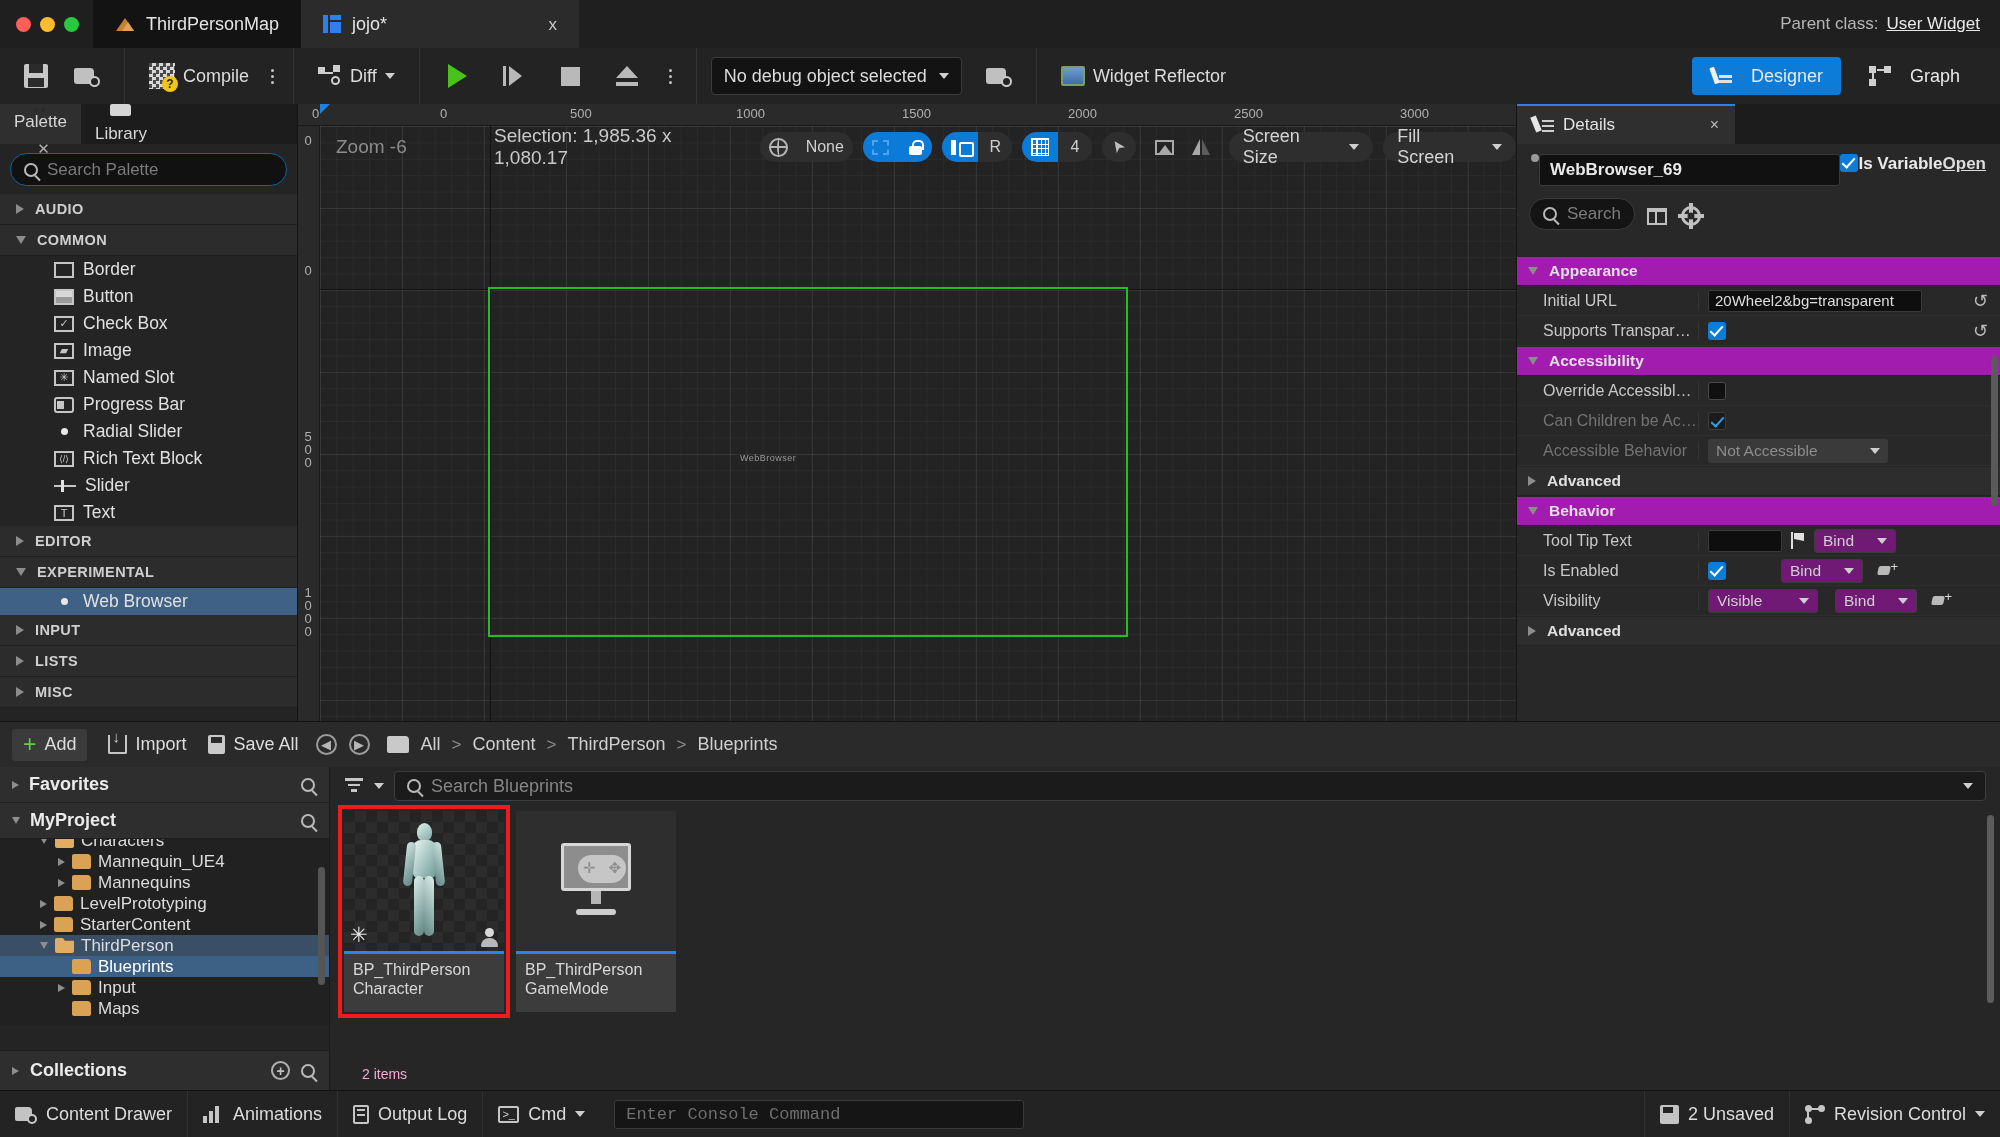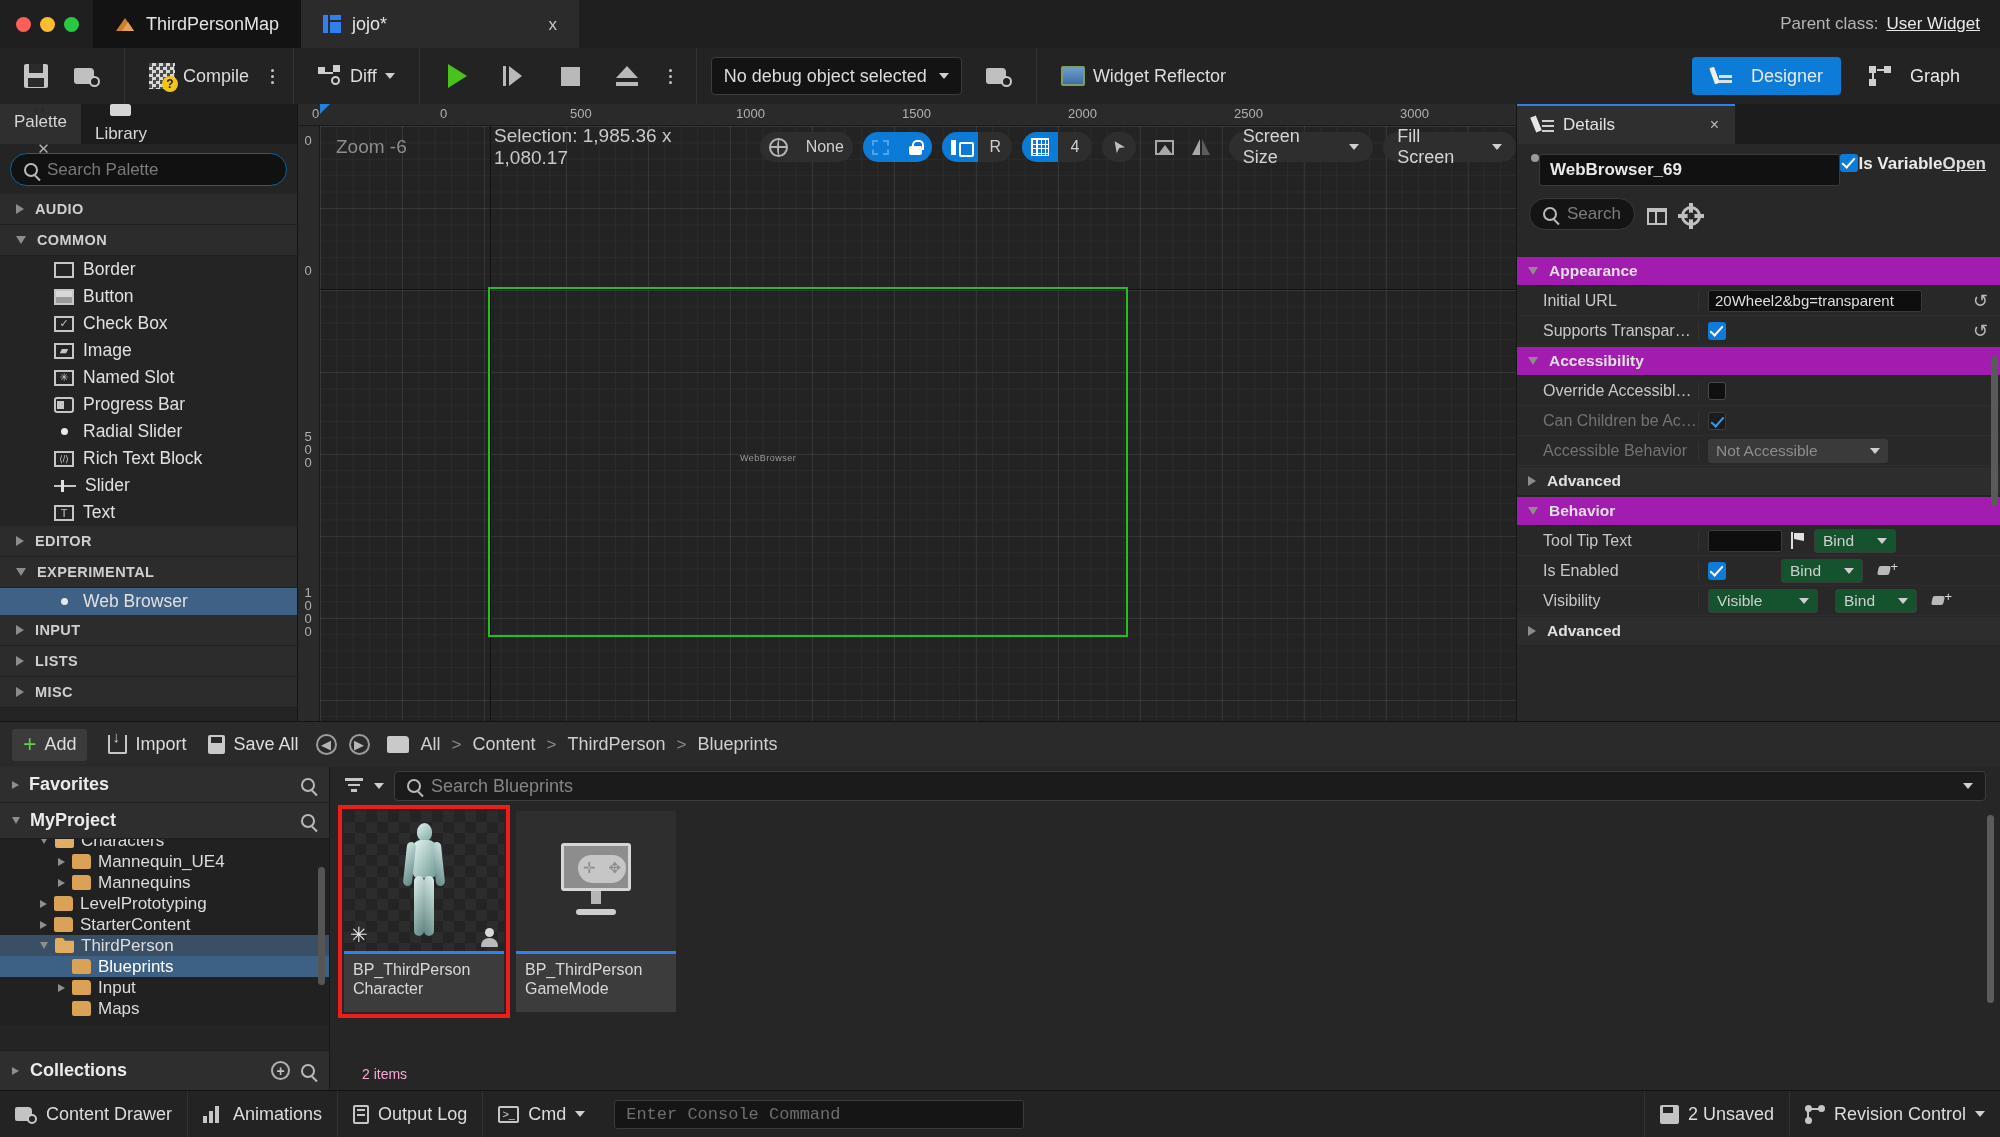--- a/index.html
+++ b/index.html
@@ -396,21 +396,21 @@
   .txtfield {
     height: 22px; background: #0e0e0e; border: 1px solid #3a3a3a; border-radius: 2px;
     color: #dedede; font-size: 15px; display: flex; align-items: center;
     padding: 0 6px; overflow: hidden; white-space: nowrap;
   }
   .revert { color: #b8b8b8; font-size: 18px; margin-left: auto; margin-right: 12px; }
   .combo {
     height: 24px; background: #3a3a3a; border-radius: 3px; display:flex; align-items:center;
     justify-content: space-between; gap: 10px; padding: 0 8px; color: #cfcfcf; font-size: 15.5px;
   }
-  .combo.dark { background: #14532d; border: 1px solid #3c3c3c; }
+  .combo.dark { background: #701a75; border: 1px solid #3c3c3c; }
   .combo.dim { color: #8d8d8d; }
   .flag-ico { width: 14px; height: 17px; position: relative; }
   .flag-ico:before { content:''; position:absolute; left:0; top:0; width:2px;height:17px;background:#dcdcdc; }
   .flag-ico:after { content:''; position:absolute; left:3px; top:1px; width:10px;height:8px;background:#e0e0e0;
      clip-path: polygon(0 0, 100% 0, 100% 100%, 0 75%); }
   .bindpin { width: 19px; height: 16px; margin-left: 6px; position: relative; }
   .bindpin:before { content:''; position:absolute; left:0;top:3px; width:12px;height:9px;
      background:#b9b9b9; transform: skewX(-12deg); border-radius:2px; }
   .bindpin:after { content:'+'; position:absolute; right:-1px; top:-4px; color:#d7d7d7; font-size:13px; }
   .det-scroll {

